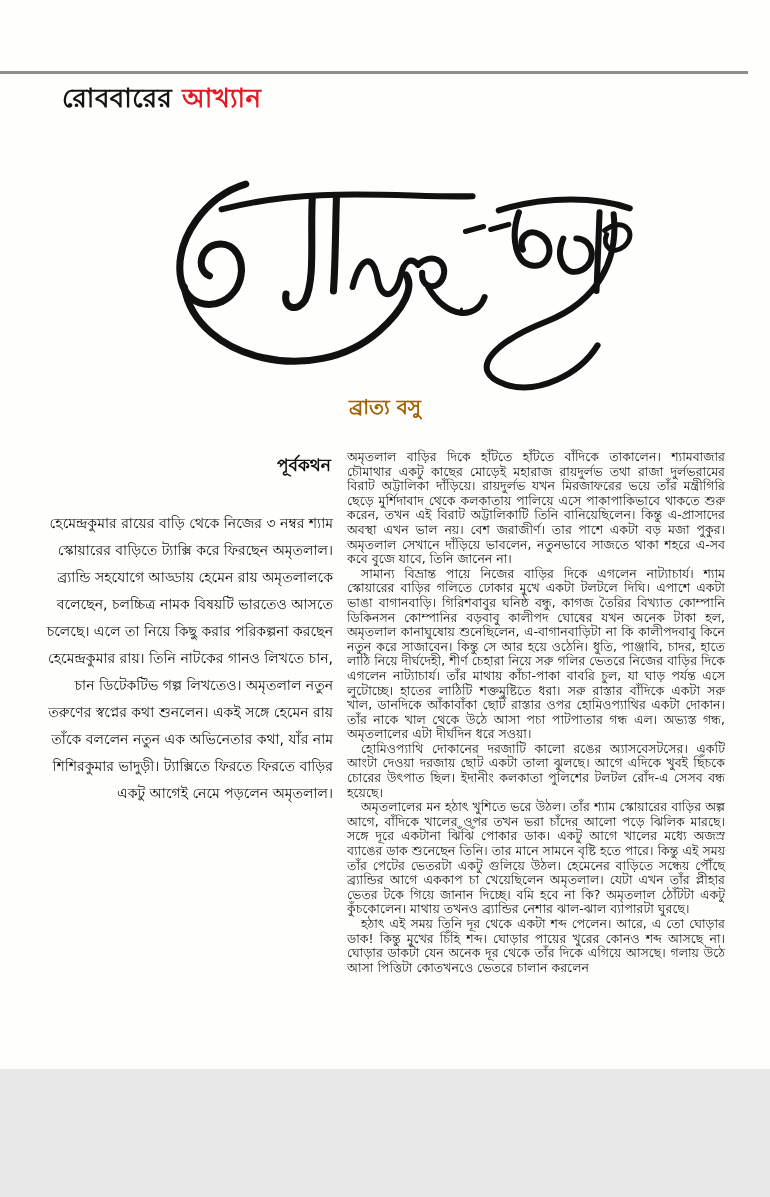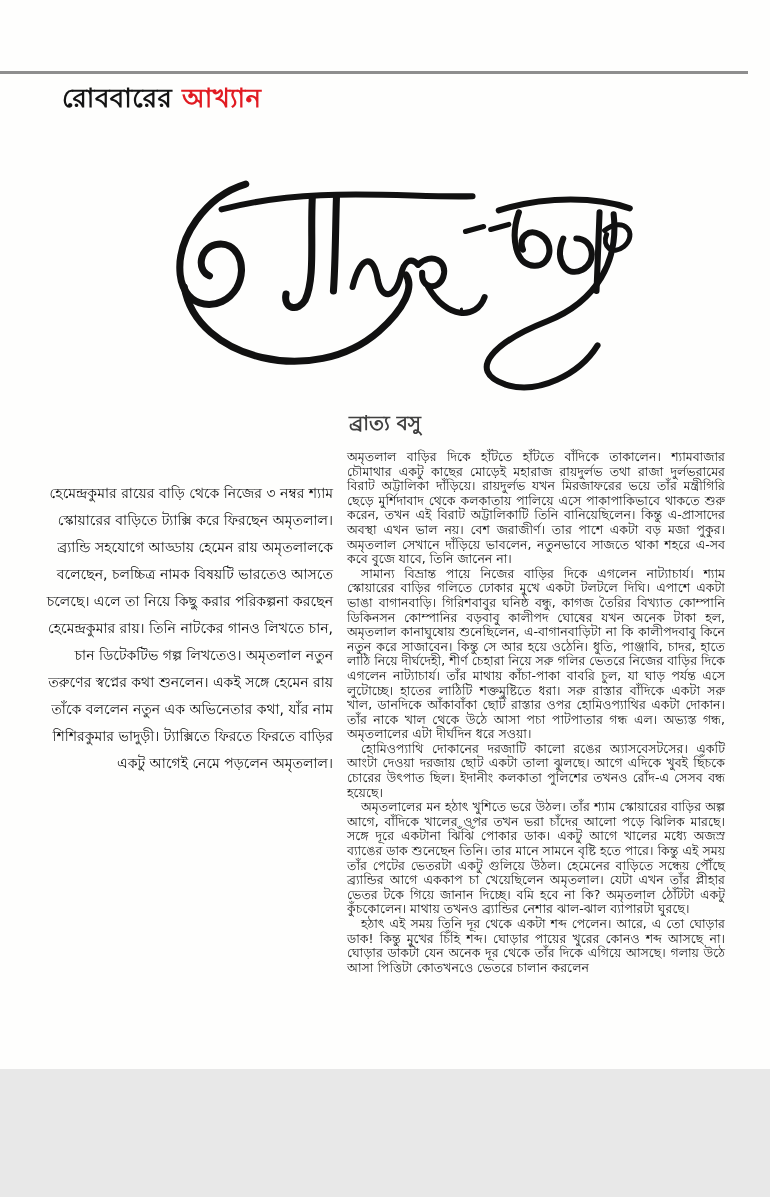--- a/index.html
+++ b/index.html
@@ -34,22 +34,21 @@
     width: 490px; height: 252px;
   }
   .calligraphy-wrap svg { width: 100%; height: 100%; }
   .byline {
     position: absolute;
     left: 235px; top: 392px;
     width: 300px;
     text-align: center;
     font-size: 20px;
     font-weight: bold;
-    color: #404040;
-    margin-top: 16px;
+    color: #a16207;
   }
   .columns {
     position: absolute;
     left: 35px; top: 450px;
     width: 690px;
     display: flex;
     gap: 14px;
   }
   .col-left {
     width: 298px;
@@ -141,26 +140,27 @@
       <path stroke-width="6" d="M 447 46 C 452 92, 431 132, 381 152 C 330 172, 299 201, 340 215 C 372 225, 413 205, 431 176"></path>
 
       <path stroke-width="3" d="M 296 140 L 297 145"></path>
     </svg>
   </div>
 
   <div class="byline">ব্রাত্য বসু</div>
 
   <div class="columns">
     <div class="col-left">
+      <div class="prologue-heading">পূর্বকথন</div>
       <div class="intro-text">হেমেন্দ্রকুমার রায়ের বাড়ি থেকে নিজের ৩ নম্বর শ্যাম স্কোয়ারের বাড়িতে ট্যাক্সি করে ফিরছেন অমৃতলাল। ব্র্যান্ডি সহযোগে আড্ডায় হেমেন রায় অমৃতলালকে বলেছেন, চলচ্চিত্র নামক বিষয়টি ভারতেও আসতে চলেছে। এলে তা নিয়ে কিছু করার পরিকল্পনা করছেন হেমেন্দ্রকুমার রায়। তিনি নাটকের গানও লিখতে চান, চান ডিটেকটিভ গল্প লিখতেও। অমৃতলাল নতুন তরুণের স্বপ্নের কথা শুনলেন। একই সঙ্গে হেমেন রায় তাঁকে বললেন নতুন এক অভিনেতার কথা, যাঁর নাম শিশিরকুমার ভাদুড়ী। ট্যাক্সিতে ফিরতে ফিরতে বাড়ির একটু আগেই নেমে পড়লেন অমৃতলাল।</div>
     </div>
     <div class="col-right">
       <p class="first">অমৃতলাল বাড়ির দিকে হাঁটতে হাঁটতে বাঁদিকে তাকালেন। শ্যামবাজার চৌমাথার একটু কাছের মোড়েই মহারাজ রায়দুর্লভ তথা রাজা দুর্লভরামের বিরাট অট্টালিকা দাঁড়িয়ে। রায়দুর্লভ যখন মিরজাফরের ভয়ে তাঁর মন্ত্রীগিরি ছেড়ে মুর্শিদাবাদ থেকে কলকাতায় পালিয়ে এসে পাকাপাকিভাবে থাকতে শুরু করেন, তখন এই বিরাট অট্টালিকাটি তিনি বানিয়েছিলেন। কিন্তু এ-প্রাসাদের অবস্থা এখন ভাল নয়। বেশ জরাজীর্ণ। তার পাশে একটা বড় মজা পুকুর। অমৃতলাল সেখানে দাঁড়িয়ে ভাবলেন, নতুনভাবে সাজতে থাকা শহরে এ-সব কবে বুজে যাবে, তিনি জানেন না।</p>
       <p>সামান্য বিভ্রান্ত পায়ে নিজের বাড়ির দিকে এগলেন নাট্যাচার্য। শ্যাম স্কোয়ারের বাড়ির গলিতে ঢোকার মুখে একটা টলটলে দিঘি। এপাশে একটা ভাঙা বাগানবাড়ি। গিরিশবাবুর ঘনিষ্ঠ বন্ধু, কাগজ তৈরির বিখ্যাত কোম্পানি ডিকিনসন কোম্পানির বড়বাবু কালীপদ ঘোষের যখন অনেক টাকা হল, অমৃতলাল কানাঘুষোয় শুনেছিলেন, এ-বাগানবাড়িটা না কি কালীপদবাবু কিনে নতুন করে সাজাবেন। কিন্তু সে আর হয়ে ওঠেনি। ধুতি, পাঞ্জাবি, চাদর, হাতে লাঠি নিয়ে দীর্ঘদেহী, শীর্ণ চেহারা নিয়ে সরু গলির ভেতরে নিজের বাড়ির দিকে এগলেন নাট্যাচার্য। তাঁর মাথায় কাঁচা-পাকা বাবরি চুল, যা ঘাড় পর্যন্ত এসে লুটোচ্ছে। হাতের লাঠিটি শক্তমুষ্টিতে ধরা। সরু রাস্তার বাঁদিকে একটা সরু খাল, ডানদিকে আঁকাবাঁকা ছোট রাস্তার ওপর হোমিওপ্যাথির একটা দোকান। তাঁর নাকে খাল থেকে উঠে আসা পচা পাটপাতার গন্ধ এল। অভ্যস্ত গন্ধ, অমৃতলালের এটা দীর্ঘদিন ধরে সওয়া।</p>
-      <p>হোমিওপ্যাথি দোকানের দরজাটি কালো রঙের অ্যাসবেসটসের। একটি আংটা দেওয়া দরজায় ছোট একটা তালা ঝুলছে। আগে এদিকে খুবই ছিঁচকে চোরের উৎপাত ছিল। ইদানীং কলকাতা পুলিশের তখনও রোঁদ-এ সেসব বন্ধ হয়েছে।</p>
+      <p>হোমিওপ্যাথি দোকানের দরজাটি কালো রঙের অ্যাসবেসটসের। একটি আংটা দেওয়া দরজায় ছোট একটা তালা ঝুলছে। আগে এদিকে খুবই ছিঁচকে চোরের উৎপাত ছিল। ইদানীং কলকাতা পুলিশের টলটল রোঁদ-এ সেসব বন্ধ হয়েছে।</p>
       <p>অমৃতলালের মন হঠাৎ খুশিতে ভরে উঠল। তাঁর শ্যাম স্কোয়ারের বাড়ির অল্প আগে, বাঁদিকে খালের ওপর তখন ভরা চাঁদের আলো পড়ে ঝিলিক মারছে। সঙ্গে দূরে একটানা ঝিঁঝিঁ পোকার ডাক। একটু আগে খালের মধ্যে অজস্র ব্যাঙের ডাক শুনেছেন তিনি। তার মানে সামনে বৃষ্টি হতে পারে। কিন্তু এই সময় তাঁর পেটের ভেতরটা একটু গুলিয়ে উঠল। হেমেনের বাড়িতে সন্ধেয় পৌঁছে ব্র্যান্ডির আগে এককাপ চা খেয়েছিলেন অমৃতলাল। যেটা এখন তাঁর প্লীহার ভেতর টকে গিয়ে জানান দিচ্ছে। বমি হবে না কি? অমৃতলাল ঠোঁটটা একটু কুঁচকোলেন। মাথায় তখনও ব্র্যান্ডির নেশার ঝাল-ঝাল ব্যাপারটা ঘুরছে।</p>
       <p>হঠাৎ এই সময় তিনি দূর থেকে একটা শব্দ পেলেন। আরে, এ তো ঘোড়ার ডাক! কিন্তু মুখের চিঁহি শব্দ। ঘোড়ার পায়ের খুরের কোনও শব্দ আসছে না। ঘোড়ার ডাকটা যেন অনেক দূর থেকে তাঁর দিকে এগিয়ে আসছে। গলায় উঠে আসা পিত্তিটা কোতখনওে ভেতরে চালান করলেন</p>
     </div>
   </div>
 
   <div class="bottom-rule"></div>
 
   <div class="footer">
     <span>রোববার</span><span class="danda">।</span><span>২৯</span>
   </div>

